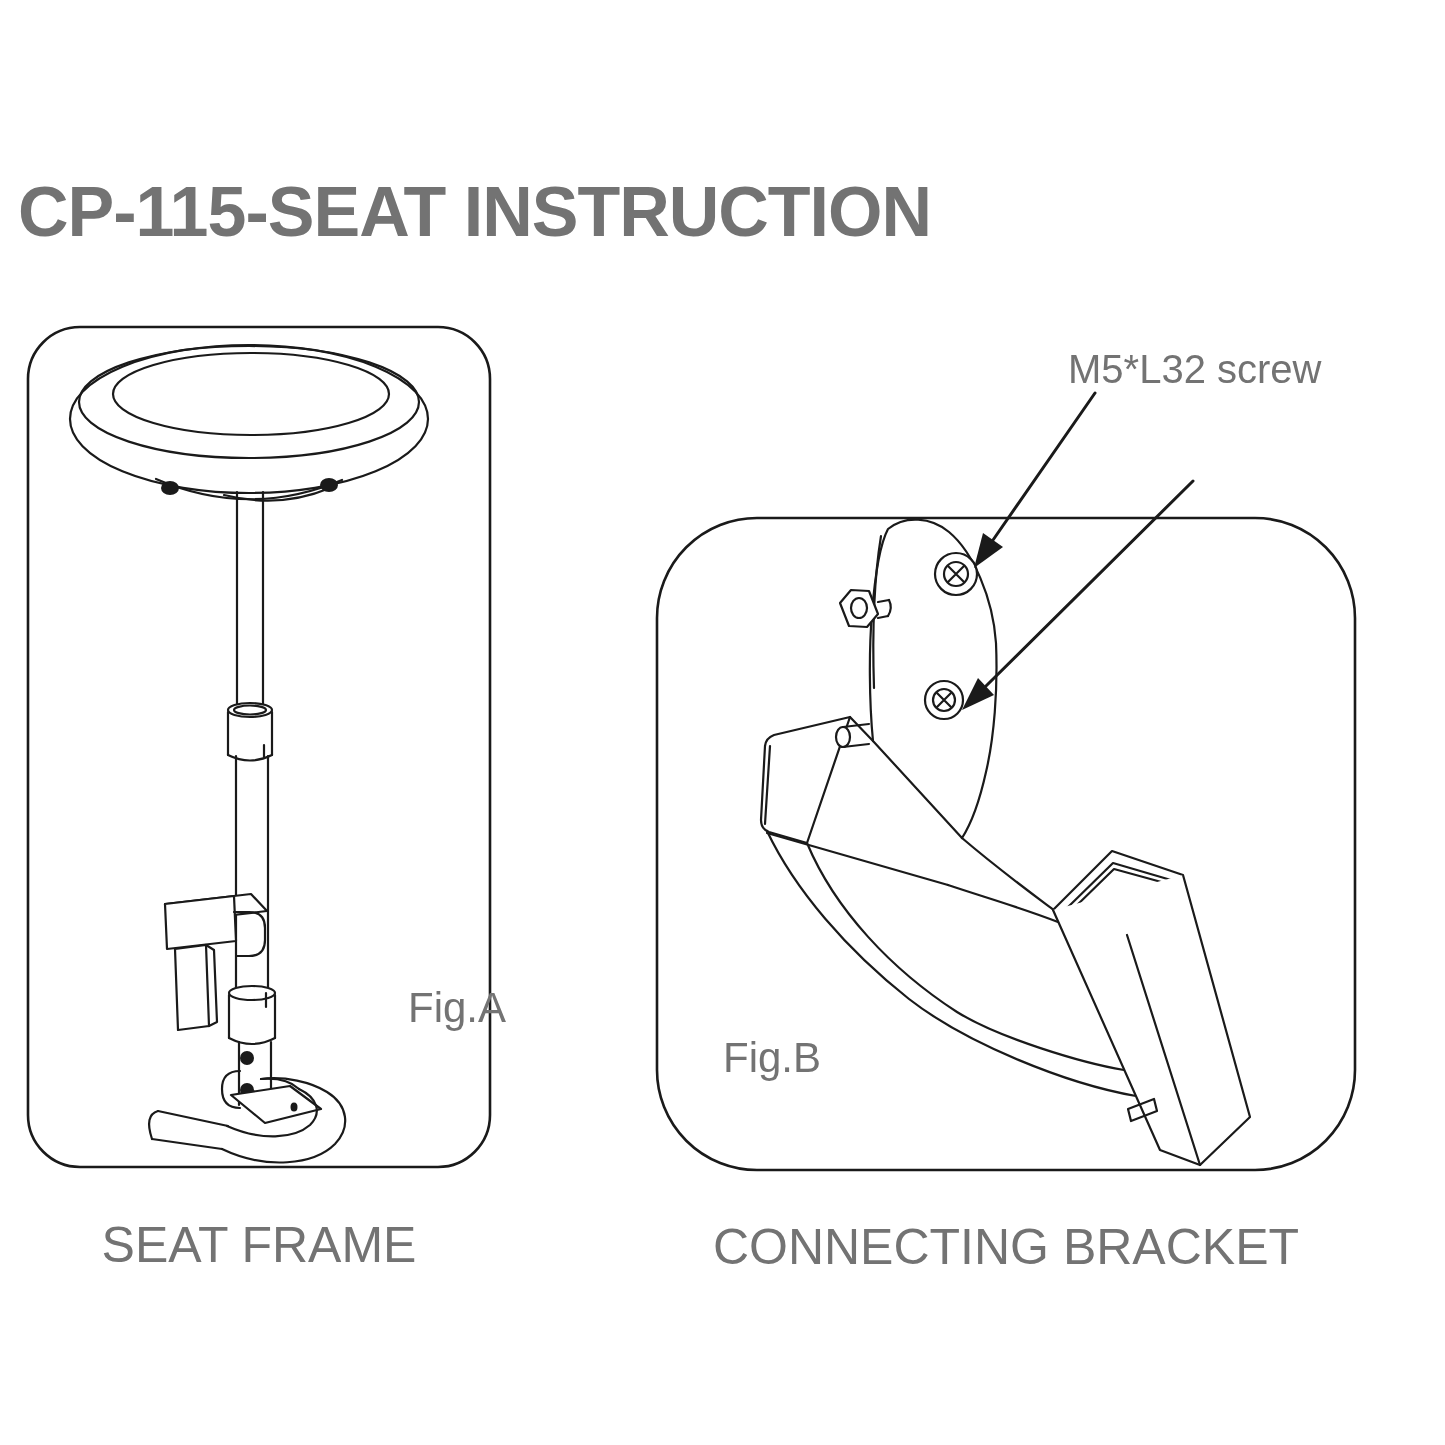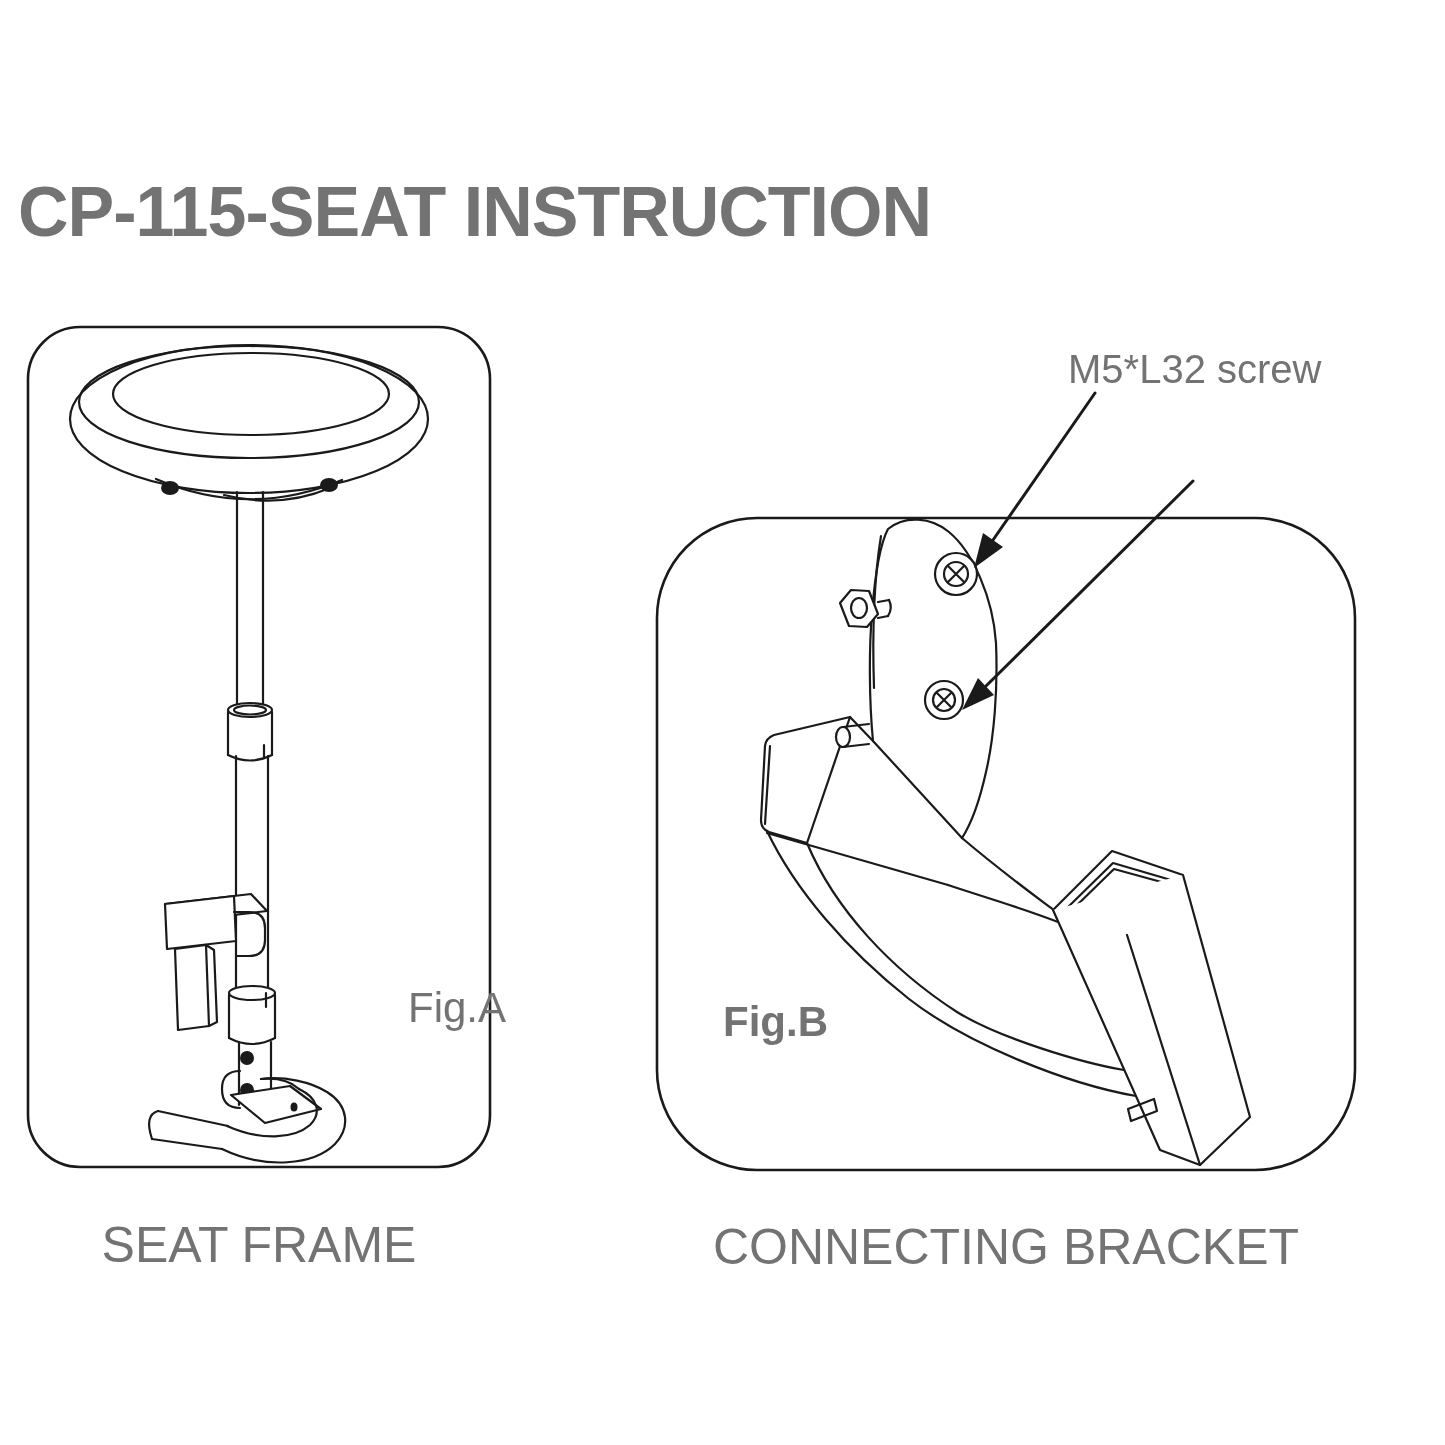--- a/index.html
+++ b/index.html
@@ -14,21 +14,21 @@
   .abs{position:absolute;white-space:nowrap;}
   #title{
     left:18px;top:172px;
     font-size:70px;font-weight:bold;letter-spacing:-1px;
   }
   .callout{font-size:40px;}
   #callout-0{left:1068px;top:347px;text-align:center;}
   #callout-1{left:1173px;top:440px;}
   .figlabel{font-size:42px;}
   #figlabel-a{left:380px;top:984px;margin-left:28px;}
-  #figlabel-b{left:723px;top:998px;font-weight:bold;}
+  #figlabel-b{left:723px;top:1034px;}
   .caption{font-size:50px;text-align:center;}
   #caption-a{left:28px;top:1216px;width:462px;}
   #caption-b{left:657px;top:1218px;width:698px;}
   svg#art{position:absolute;left:0;top:0;}
   .ln{fill:none;stroke:#1a1a1a;stroke-width:2.2;stroke-linecap:round;stroke-linejoin:round;}
   .lnw{fill:#ffffff;stroke:#1a1a1a;stroke-width:2.2;stroke-linejoin:round;}
   .box{fill:#ffffff;stroke:#1a1a1a;stroke-width:2.6;}
   .blk{fill:#1a1a1a;stroke:none;}
 </style>
 </head>

